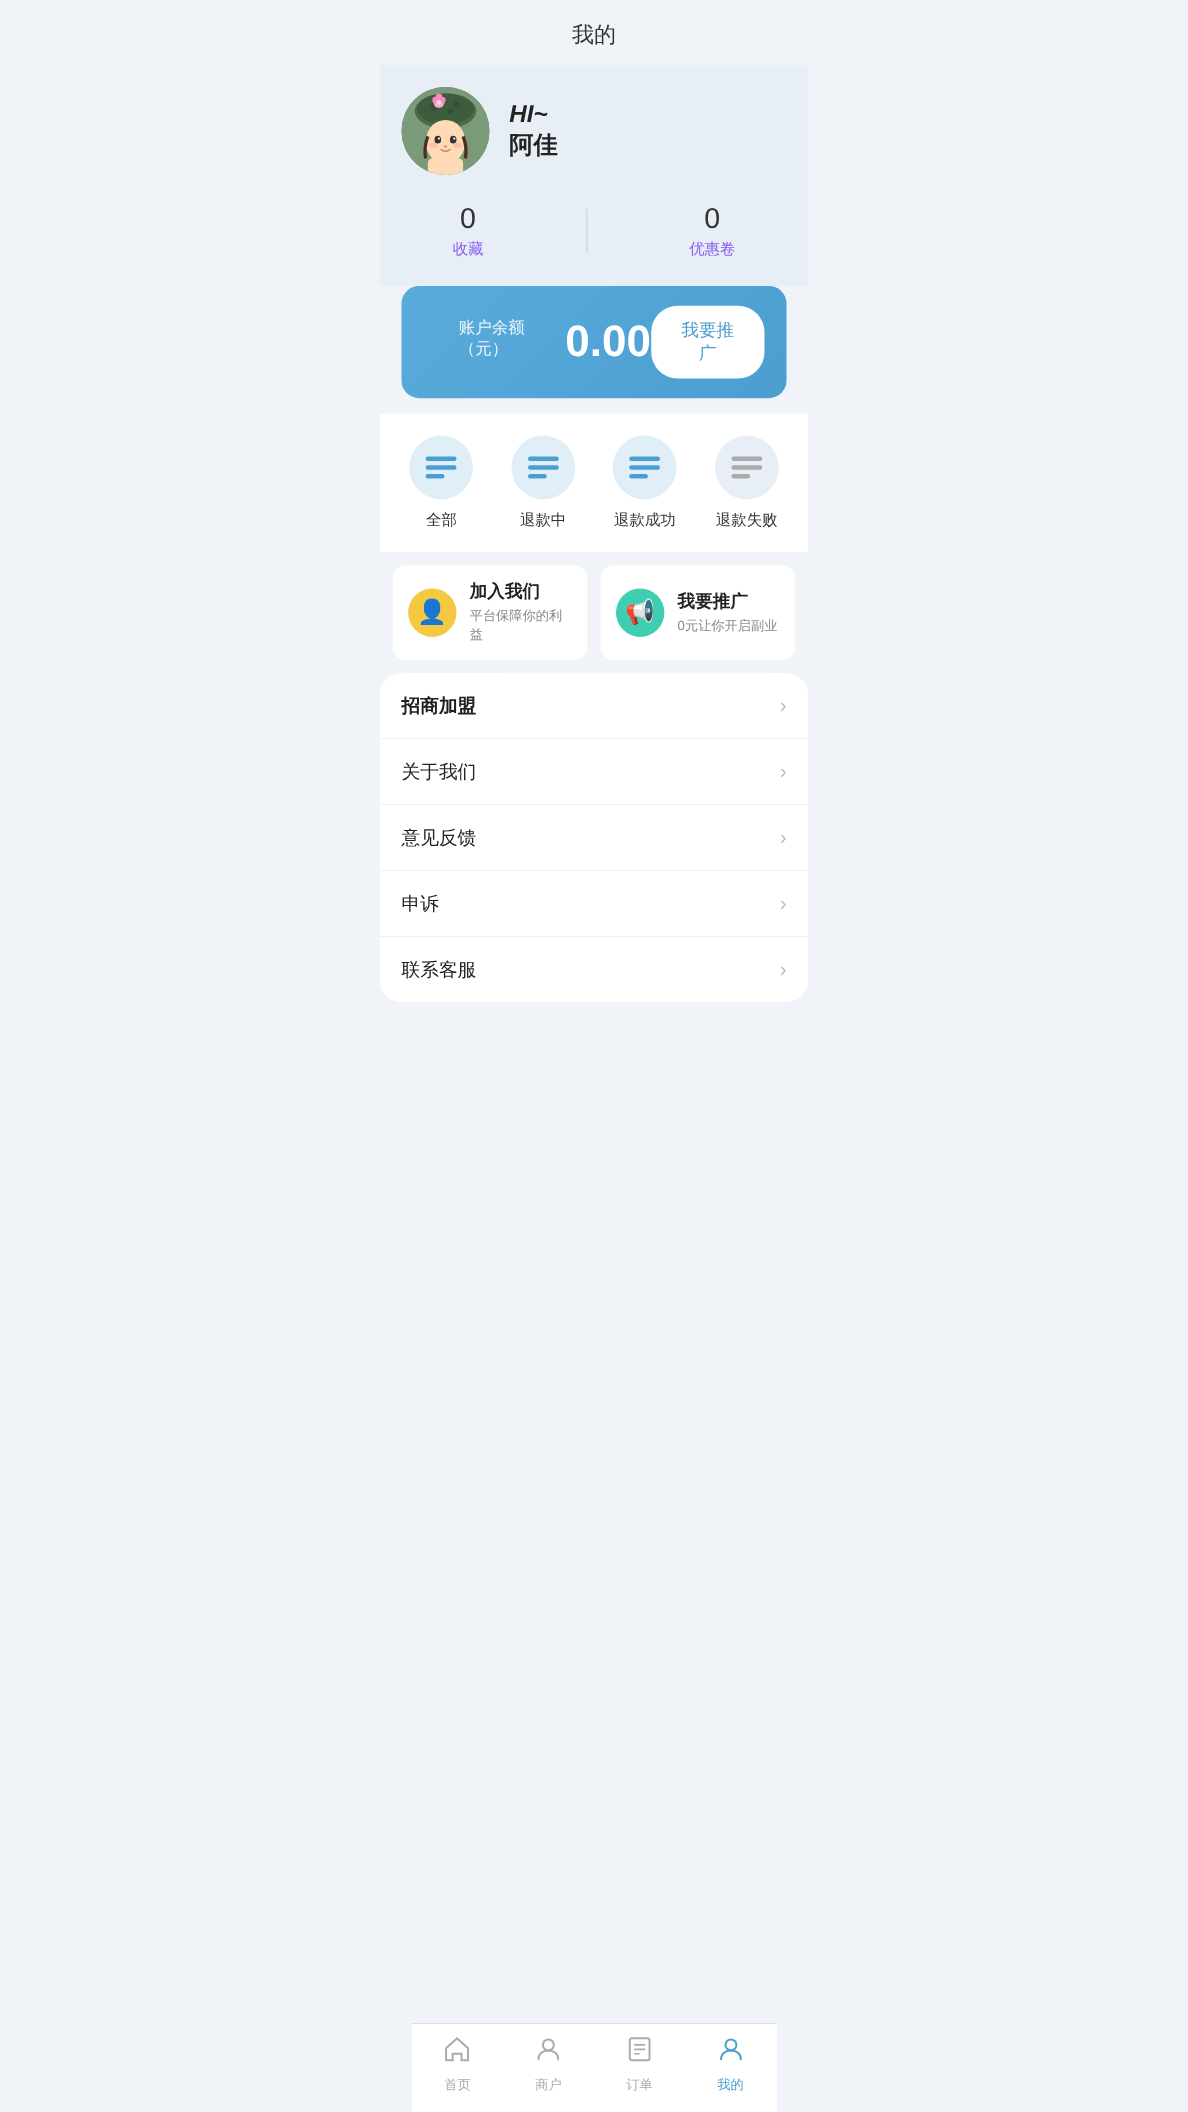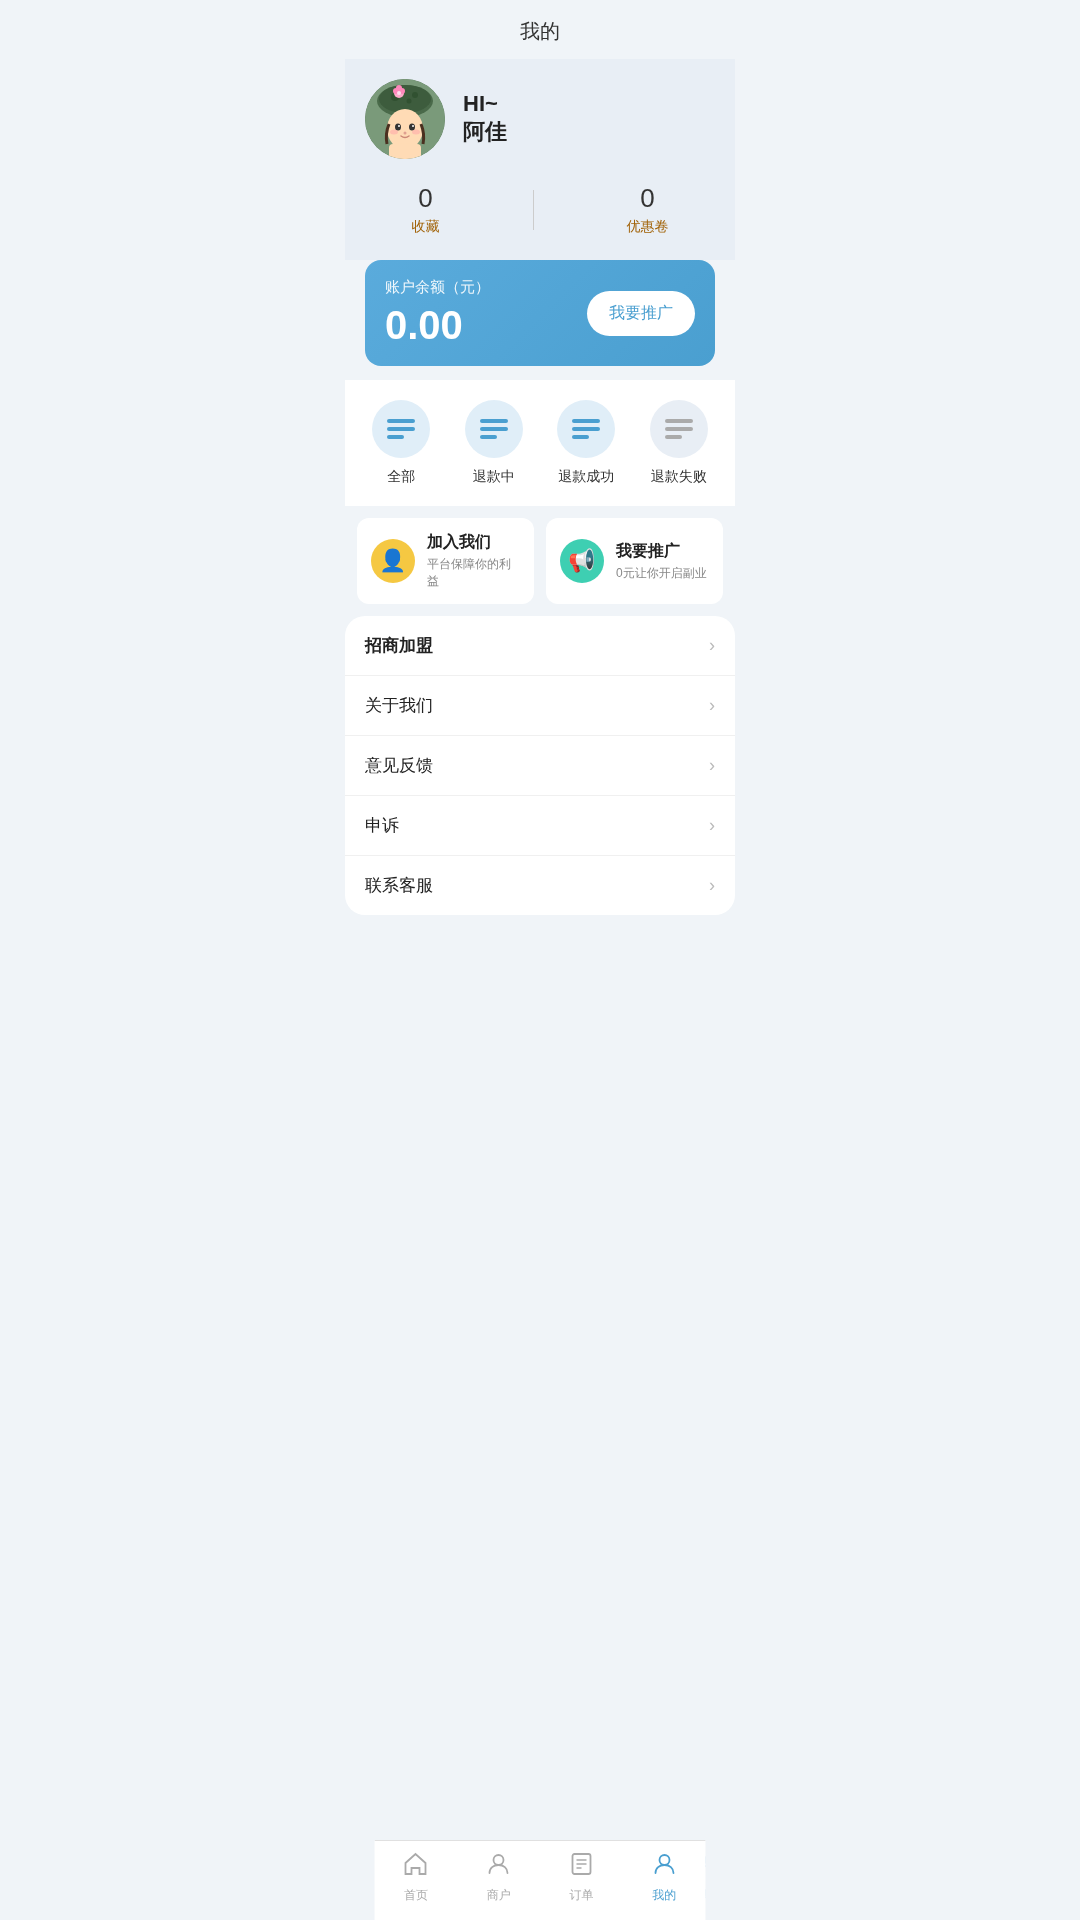--- a/index.html
+++ b/index.html
@@ -54,20 +54,21 @@
 
     .greeting {
       display: flex;
       flex-direction: column;
     }
 
     .greeting-hi {
       font-size: 22px;
       font-weight: bold;
       color: #222;
+      font-style: italic;
     }
 
     .greeting-name {
       font-size: 22px;
       font-weight: bold;
       color: #222;
     }
 
     .stats-row {
       display: flex;
@@ -83,21 +84,21 @@
     }
 
     .stat-number {
       font-size: 26px;
       font-weight: 500;
       color: #333;
     }
 
     .stat-label {
       font-size: 14px;
-      color: #a16207;
+      color: #8b5cf6;
     }
 
     .stat-divider {
       width: 1px;
       height: 40px;
       background: #ccc;
     }
 
     
     .balance-card {
@@ -105,22 +106,23 @@
       border-radius: 16px;
       margin: 0 20px 14px;
       padding: 18px 20px;
       display: flex;
       align-items: center;
       justify-content: space-between;
     }
 
     .balance-left {
       display: flex;
-      flex-direction: column;
+      flex-direction: row;
       gap: 6px;
+      margin-left: 32px;
     }
 
     .balance-label {
       font-size: 15px;
       color: rgba(255,255,255,0.9);
     }
 
     .balance-amount {
       font-size: 40px;
       font-weight: bold;

